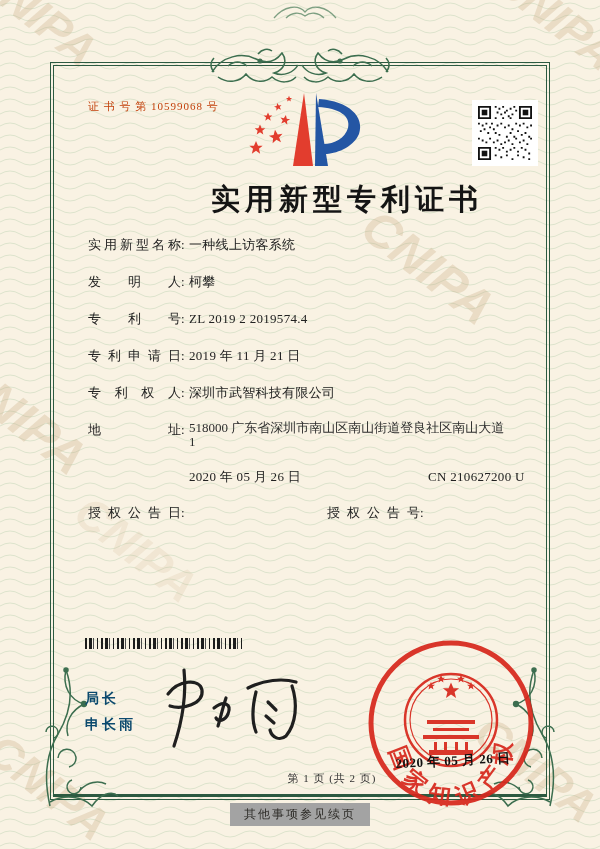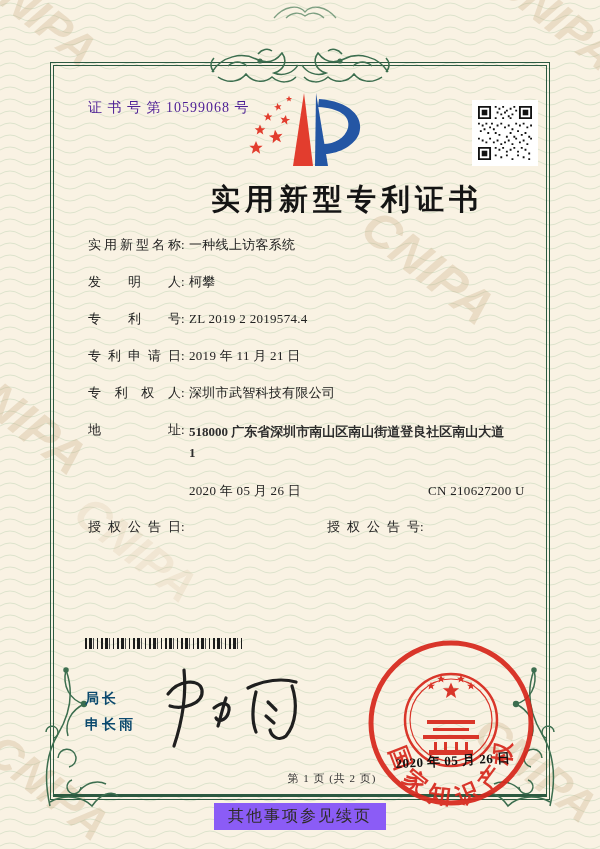--- a/index.html
+++ b/index.html
@@ -20,33 +20,33 @@
     transform:rotate(38deg);
     white-space:nowrap;pointer-events:none;
   }
   
   .frame{position:absolute;left:50px;top:62px;width:498px;height:736px;
     border:1px solid #2c5a41;z-index:2;}
   .frame-inner{position:absolute;left:2px;top:2px;right:2px;bottom:2px;
     border:1px solid #2c5a41;border-bottom-width:3px;}
   .orn{position:absolute;z-index:3;}
   
-  .cert-no{position:absolute;left:88px;top:99px;z-index:4;font-size:14px;letter-spacing:1px;color:#4c1d95;}
+  .cert-no{position:absolute;left:88px;top:99px;z-index:4;font-size:11px;letter-spacing:1px;color:#c2410c;}
   .logo{position:absolute;left:243px;top:90px;z-index:4;}
   .qr{position:absolute;left:472px;top:100px;width:66px;height:66px;background:#ffffff;z-index:4;
       display:flex;align-items:center;justify-content:center;}
   .title{position:absolute;left:0;top:180px;width:100%;text-align:center;z-index:4;
     font-size:29px;font-weight:bold;letter-spacing:5px;color:#141414;padding-left:47px;}
   
   .fields{position:absolute;left:88px;top:236px;width:430px;z-index:4;font-size:13px;}
   .row{margin-bottom:19px;line-height:18px;white-space:nowrap;}
   .lbl{display:inline-block;width:93px;text-align:justify;text-align-last:justify;color:#222;}
   .sep{display:inline-block;width:8px;color:#222;}
   .val{display:inline-block;vertical-align:top;color:#222;letter-spacing:0.3px;}
-  .addr-val{display:inline-block;vertical-align:top;width:320px;line-height:21px;white-space:normal;font-weight:bold;}
+  .addr-val{display:inline-block;vertical-align:top;width:320px;line-height:14px;white-space:normal;}
   .grant-pair2{margin-left:26px;margin-top:36px;}
   
   .body-text{position:absolute;left:75px;top:498px;width:452px;z-index:4;
     font-size:12.5px;line-height:17.5px;text-align:justify;color:#33312e;letter-spacing:0.4px;}
   .body-text p{margin:0;text-indent:2em;}
   
   .barcode{position:absolute;left:85px;top:638px;width:160px;height:11px;z-index:4;
     background:repeating-linear-gradient(90deg,
       #1c1c1c 0px,#1c1c1c 2px,transparent 2px,transparent 4px,
       #1c1c1c 4px,#1c1c1c 7px,transparent 7px,transparent 8px,
@@ -54,22 +54,22 @@
       #1c1c1c 12px,#1c1c1c 13px,transparent 13px,transparent 16px);}
   .officer{position:absolute;left:85px;top:686px;z-index:4;font-size:14px;font-weight:bold;
     letter-spacing:3px;color:#0c4a6e;line-height:26px;}
   .signature{position:absolute;left:148px;top:662px;z-index:4;}
   .seal{position:absolute;left:362px;top:634px;z-index:5;opacity:0.93;}
   .seal-date{position:absolute;left:372px;top:752px;width:162px;z-index:6;text-align:center;
     font-size:13px;font-weight:bold;color:#101010;transform:rotate(-3deg);letter-spacing:0.5px;}
   .page-info{position:absolute;left:0;top:771px;width:100%;text-align:center;z-index:4;
     font-size:11px;color:#333;letter-spacing:1px;padding-left:32px;}
   .continuation{position:absolute;left:0;top:803px;width:100%;text-align:center;z-index:4;}
-  .continuation span{display:inline-block;background:#8b5cf6;padding:3px 14px;
-    font-size:16px;color:#2e2c28;letter-spacing:2px;}
+  .continuation span{display:inline-block;background:#a3a3a3;padding:3px 14px;
+    font-size:12px;color:#2e2c28;letter-spacing:2px;}
 </style>
 </head>
 <body>
 
 <div class="page">
 
   <svg class="guilloche" width="600" height="849">
     <defs>
       <pattern id="wv" width="40" height="12" patternUnits="userSpaceOnUse">
         <path d="M0,6 Q10,0 20,6 T40,6" fill="none" stroke="#9fc39a" stroke-width="0.8"></path>

